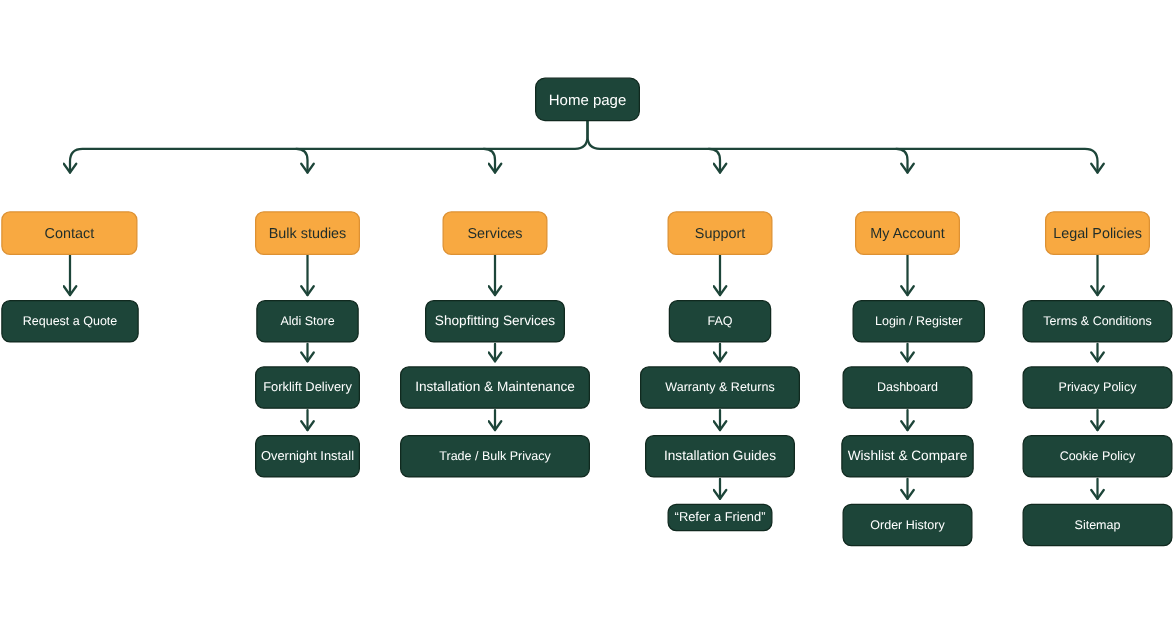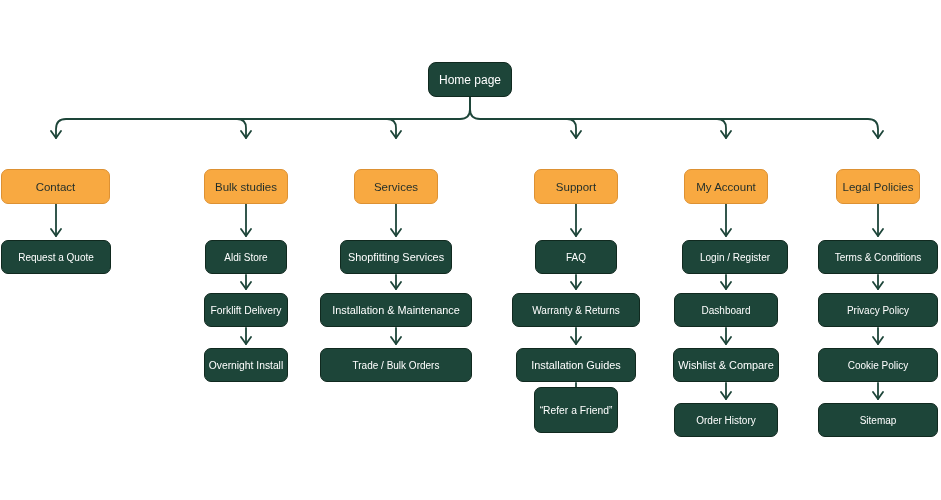--- a/index.html
+++ b/index.html
@@ -87,26 +87,26 @@
   <div class="node orange" style="left:836px;top:143px;width:84px;height:35px">Legal Policies</div>
 
   <div class="node green" style="left:1px;top:240px;width:110px;height:34px">Request a Quote</div>
 
   <div class="node green" style="left:205px;top:240px;width:82px;height:34px">Aldi Store</div>
   <div class="node green fs-small" style="left:204px;top:293px;width:84px;height:34px">Forklift Delivery</div>
   <div class="node green fs-small" style="left:204px;top:348px;width:84px;height:34px">Overnight Install</div>
 
   <div class="node green fs-tight" style="left:340px;top:240px;width:112px;height:34px">Shopfitting Services</div>
   <div class="node green fs-tight" style="left:320px;top:293px;width:152px;height:34px">Installation &amp; Maintenance</div>
-  <div class="node green" style="left:320px;top:348px;width:152px;height:34px">Trade / Bulk Orders</div>
+  <div class="node green" style="left:320px;top:348px;width:152px;height:34px">Trade / Bulk Privacy</div>
 
   <div class="node green" style="left:535px;top:240px;width:82px;height:34px">FAQ</div>
   <div class="node green" style="left:512px;top:293px;width:128px;height:34px">Warranty &amp; Returns</div>
   <div class="node green fs-tight" style="left:516px;top:348px;width:120px;height:34px">Installation Guides</div>
-  <div class="node green fs-small" style="left:534px;top:387px;width:84px;height:46px">“Refer a Friend”</div>
+  <div class="node green fs-small" style="left:534px;top:403px;width:84px;height:22px">“Refer a Friend”</div>
 
   <div class="node green" style="left:682px;top:240px;width:106px;height:34px">Login / Register</div>
   <div class="node green" style="left:674px;top:293px;width:104px;height:34px">Dashboard</div>
   <div class="node green fs-tight" style="left:673px;top:348px;width:106px;height:34px">Wishlist &amp; Compare</div>
   <div class="node green" style="left:674px;top:403px;width:104px;height:34px">Order History</div>
 
   <div class="node green" style="left:818px;top:240px;width:120px;height:34px">Terms &amp; Conditions</div>
   <div class="node green" style="left:818px;top:293px;width:120px;height:34px">Privacy Policy</div>
   <div class="node green" style="left:818px;top:348px;width:120px;height:34px">Cookie Policy</div>
   <div class="node green" style="left:818px;top:403px;width:120px;height:34px">Sitemap</div>

